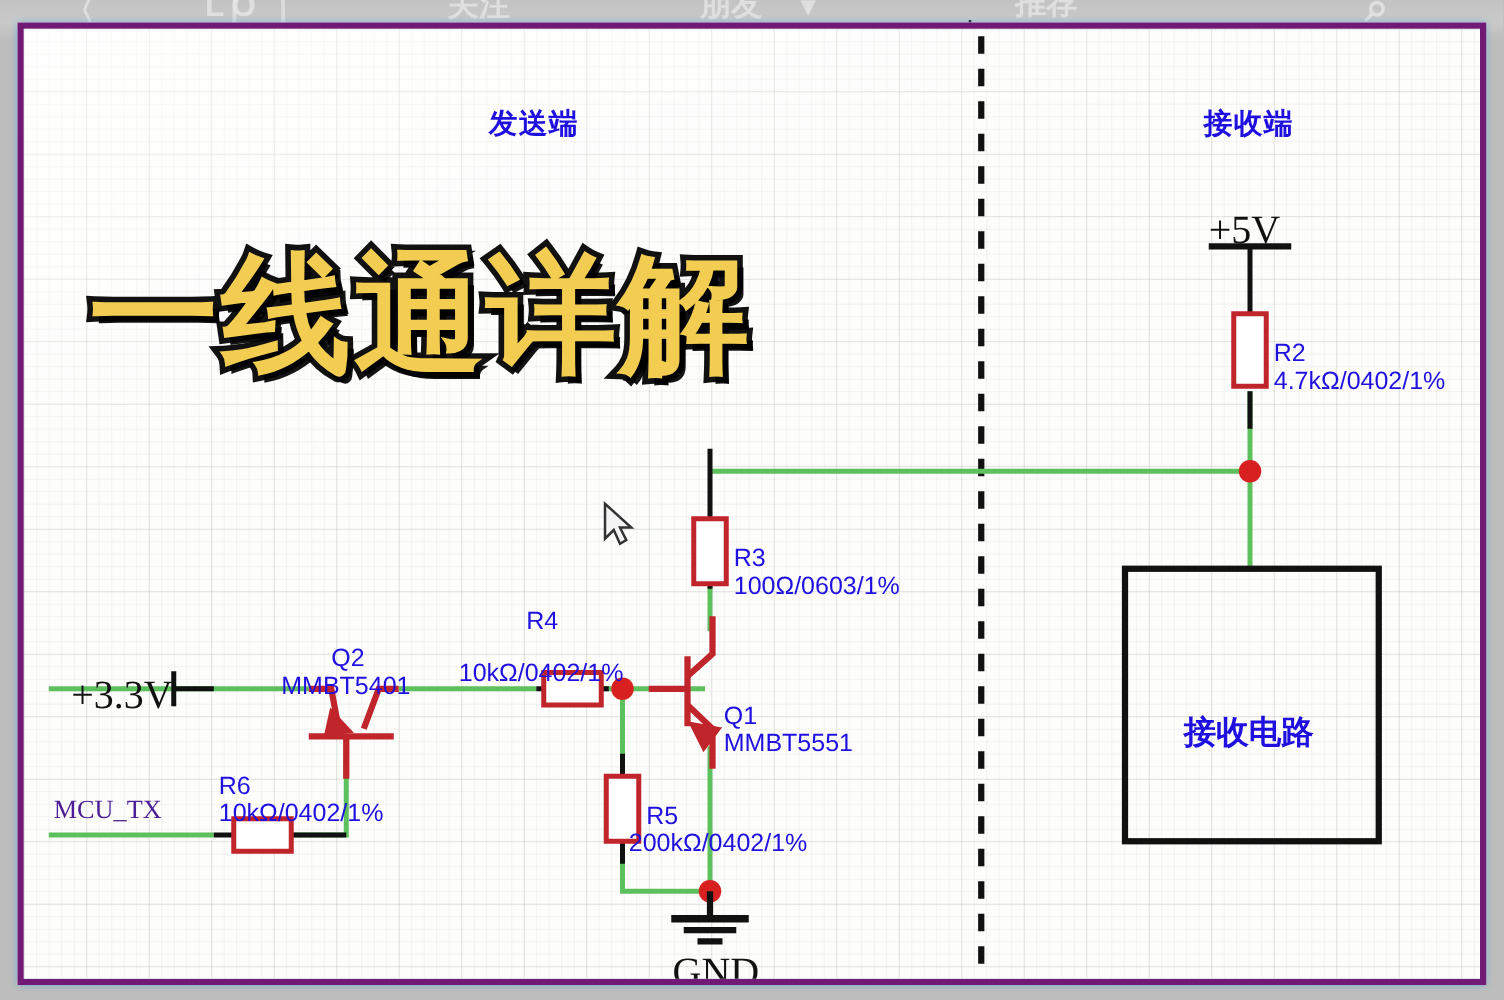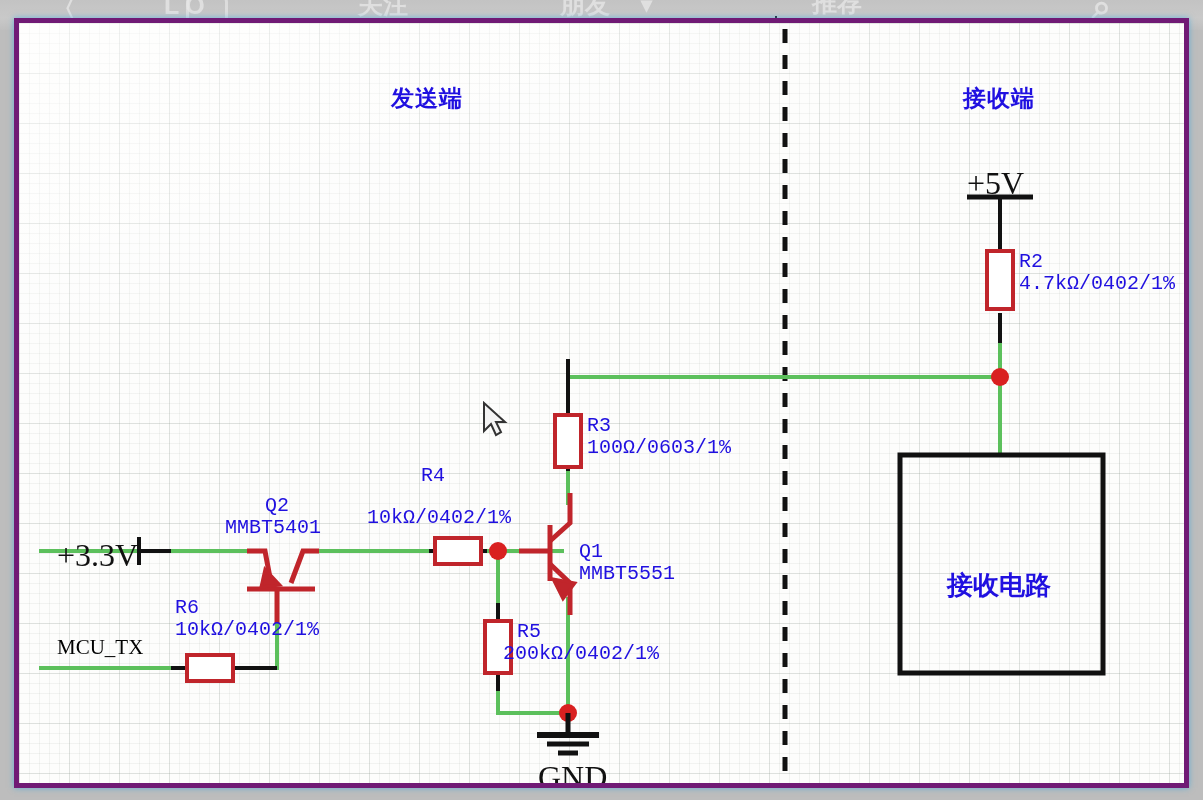--- a/index.html
+++ b/index.html
@@ -67,24 +67,24 @@
     font-family:"DejaVu Sans",sans-serif;
     font-size:104px;font-weight:900;line-height:1;
     color:#f2cd52;letter-spacing:2px;
     -webkit-text-stroke:9px #111;
     paint-order:stroke fill;
     text-shadow:5px 6px 0 rgba(0,0,0,.92);
     white-space:nowrap;
   }
 
   
-  .lbl{position:absolute;color:#2010e0;font-family:Liberation Mono, monospace;
-       font-size:20px;line-height:1.12;white-space:pre;}
-  .lbl-serif{position:absolute;color:#000000;
-       font-family:"Liberation Serif",serif;font-size:21px;white-space:pre;margin-left:14px;}
+  .lbl{position:absolute;color:#2010e0;font-family:Liberation Sans, sans-serif;
+       font-size:20px;line-height:1.12;white-space:pre;margin-top:21px;}
+  .lbl-serif{position:absolute;color:#4c1d95;
+       font-family:"Liberation Serif",serif;font-size:21px;white-space:pre;}
   .lbl-blk{position:absolute;color:#111;font-family:"Liberation Serif",serif;
        font-size:32px;white-space:pre;}
   .boxlabel{
     position:absolute;color:#2010e0;font-family:"DejaVu Sans",sans-serif;
     font-size:26px;font-weight:700;white-space:nowrap;margin-top:15px;
   }
 
   #cursor{position:absolute;left:463px;top:378px;}
 </style>
 </head>
@@ -200,20 +200,21 @@
         <line x1="528" y1="721" x2="570" y2="721" stroke-width="5"></line>
         <line x1="539" y1="730" x2="559" y2="730" stroke-width="5"></line>
       </g>
 
       <rect x="881" y="432" width="203" height="218" fill="none" stroke="#111" stroke-width="5"></rect>
     </svg>
 
     <div class="sec-head" id="head-tx">发送端</div>
     <div class="sec-head" id="head-rx">接收端</div>
 
+    <div id="bigtitle">一线通详解</div>
 
     <div class="lbl-blk" style="left:38px;top:514px;">+3.3V</div>
     <div class="lbl-blk" style="left:948px;top:142px;">+5V</div>
     <div class="lbl-serif" style="left:24px;top:612px;">MCU_TX</div>
     <div class="lbl-blk" style="left:519px;top:736px;">GND</div>
 
     <div class="lbl" style="left:1000px;top:228px;">R2</div>
     <div class="lbl" style="left:1000px;top:250px;">4.7kΩ/0402/1%</div>
 
     <div class="lbl" style="left:568px;top:392px;">R3</div>

